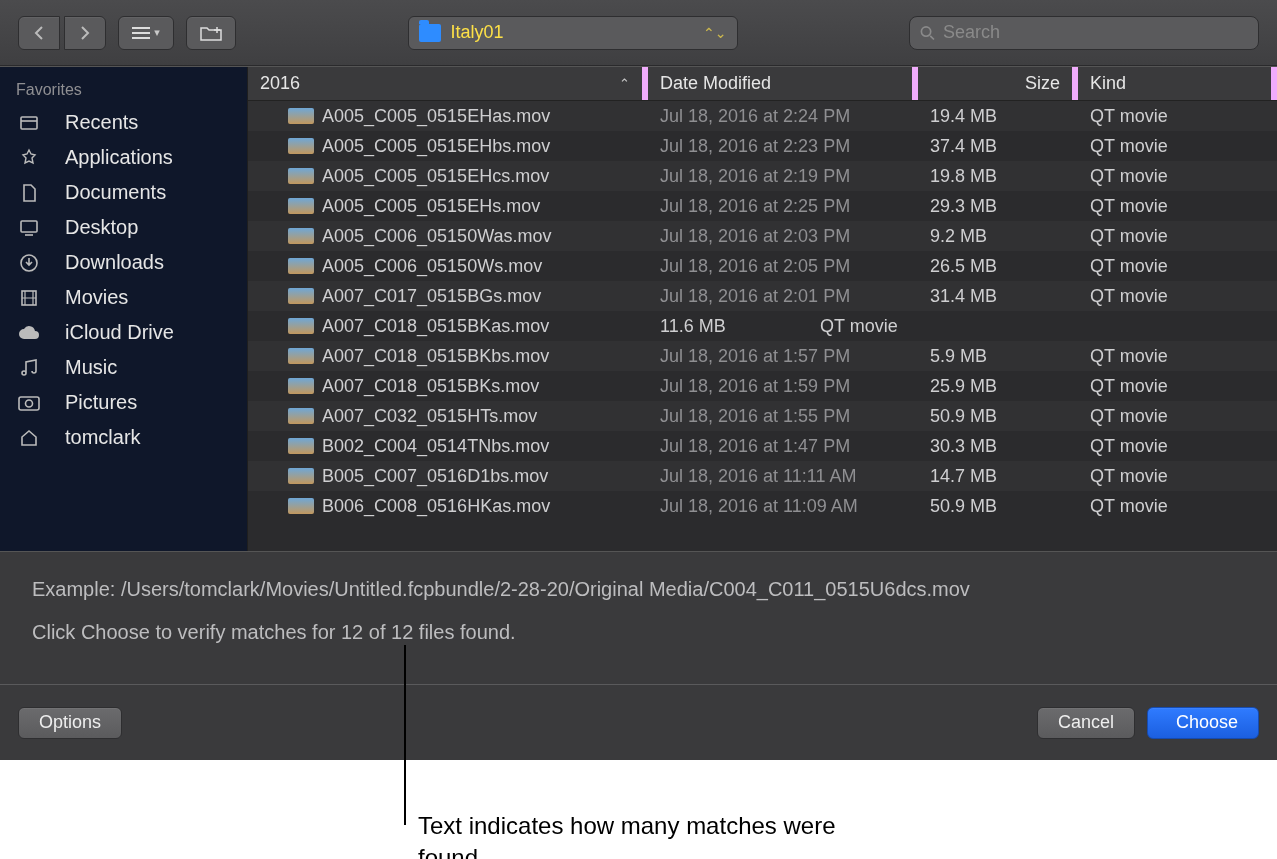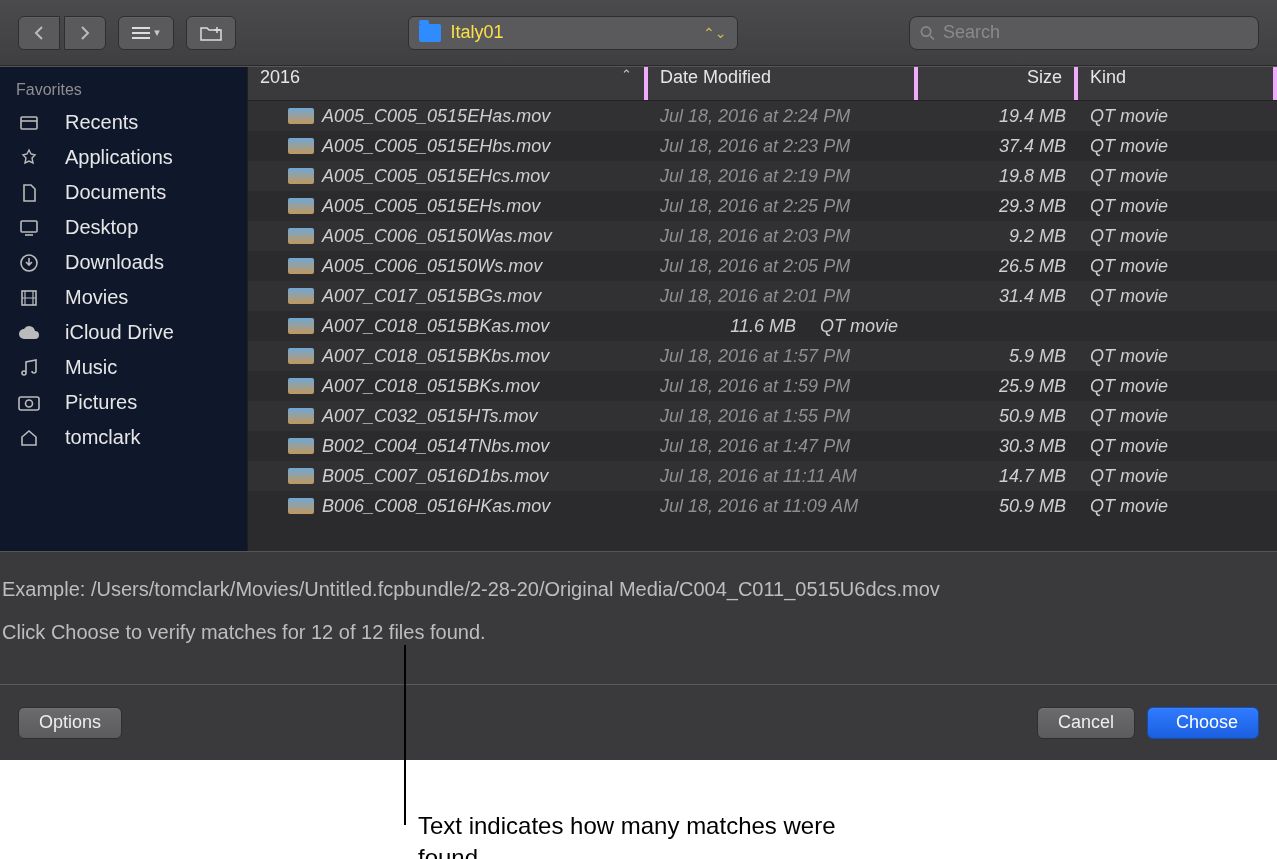--- a/index.html
+++ b/index.html
@@ -84,49 +84,48 @@
     font-size:20px; color:#e6e6e6; cursor:default;
   }
   .side-item .ic { width:26px; display:flex; justify-content:center; color:#b8b8bb; }
 
   .listing { flex:1; display:flex; flex-direction:column; min-width:0; background:#2b2b2d; }
   .col-headers {
     display:flex; align-items:center; height:34px;
     background:#3a3a3c; border-bottom:1px solid #222;
     font-size:18px; color:#e6e6e6;
   }
-  .col-headers .col { padding:0 12px; border-right:4px solid #f0abfc; height:100%; display:flex; }
+  .col-headers .col { padding:0 12px; border-right:6px solid #f0abfc; height:100%; display:flex; align-items:center; }
   .col-name   { flex: 0 0 400px; justify-content:space-between; }
   .col-date   { flex: 0 0 270px; }
   .col-size   { flex: 0 0 160px; justify-content:flex-end; }
   .col-kind   { flex: 1; }
   .sort-caret { font-size:13px; opacity:.8; }
 
   .rows { flex:1; overflow:hidden; }
   .row {
     display:flex; align-items:center; height:30px; font-size:18px;
     color:#cfcfd1;
-    font-style:italic;
   }
   .row:nth-child(odd){ background:#313133; }
   .row:nth-child(even){ background:#2b2b2d; }
   .row .c { padding:0 12px; overflow:hidden; white-space:nowrap; text-overflow:ellipsis; }
   .row .c-name { flex:0 0 400px; display:flex; align-items:center; gap:8px; padding-left:40px; }
   .row .c-date { flex:0 0 270px; color:#8f8f92; }
-  .row .c-size { flex:0 0 160px; text-align:right; color:#cfcfd1; }
+  .row .c-size { flex:0 0 160px; color:#cfcfd1; }
   .row .c-kind { flex:1; color:#cfcfd1; }
   .thumb {
     width:26px; height:16px; background:linear-gradient(#6fa7d6,#c2985e);
     border-radius:2px; flex-shrink:0;
   }
 
   
   .info-panel {
     background:#3a3a3c; border-top:1px solid #555;
-    padding:26px 2px 20px; color:#bdbdbf; font-size:20px;
+    padding:26px 32px 20px; color:#bdbdbf; font-size:20px;
   }
   .info-panel .line { margin-bottom:20px; }
 
   .action-bar {
     height:76px; background:#3a3a3c; border-top:1px solid #5a5a5c;
     display:flex; align-items:center; padding:0 18px; gap:12px;
   }
   .push { margin-left:auto; }
   .mac-btn {
     height:32px; padding:0 20px; border-radius:6px;

